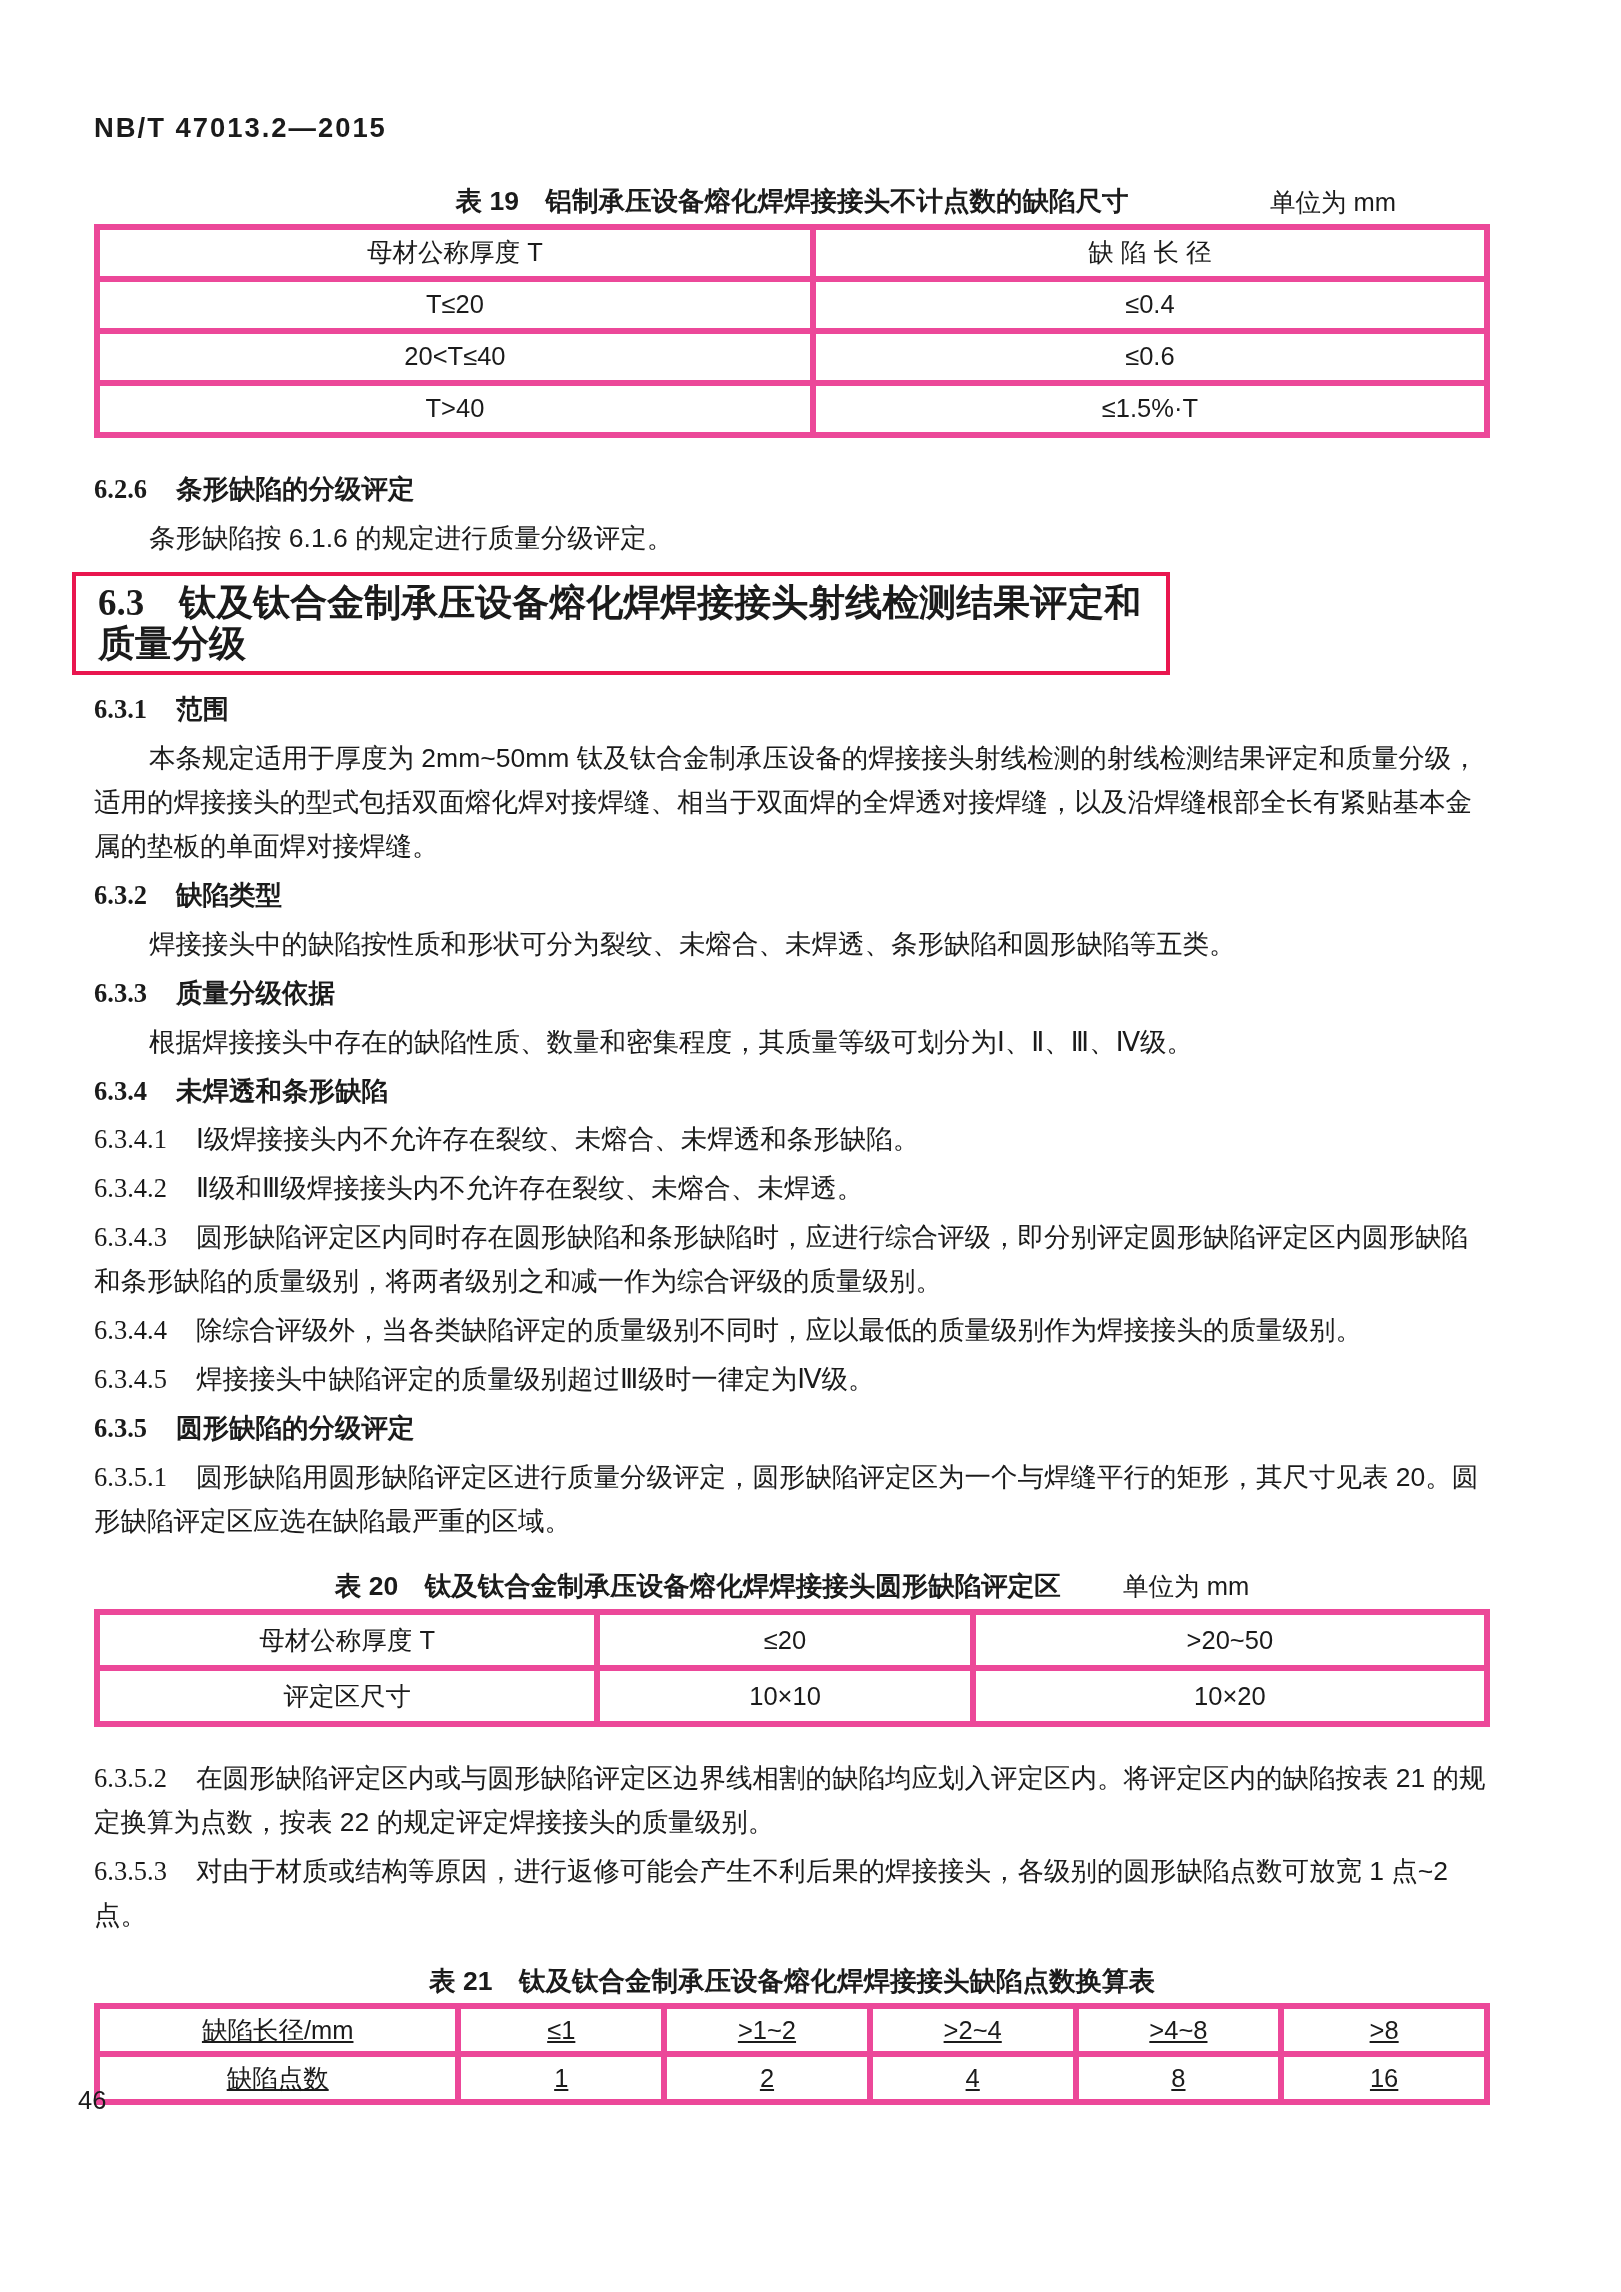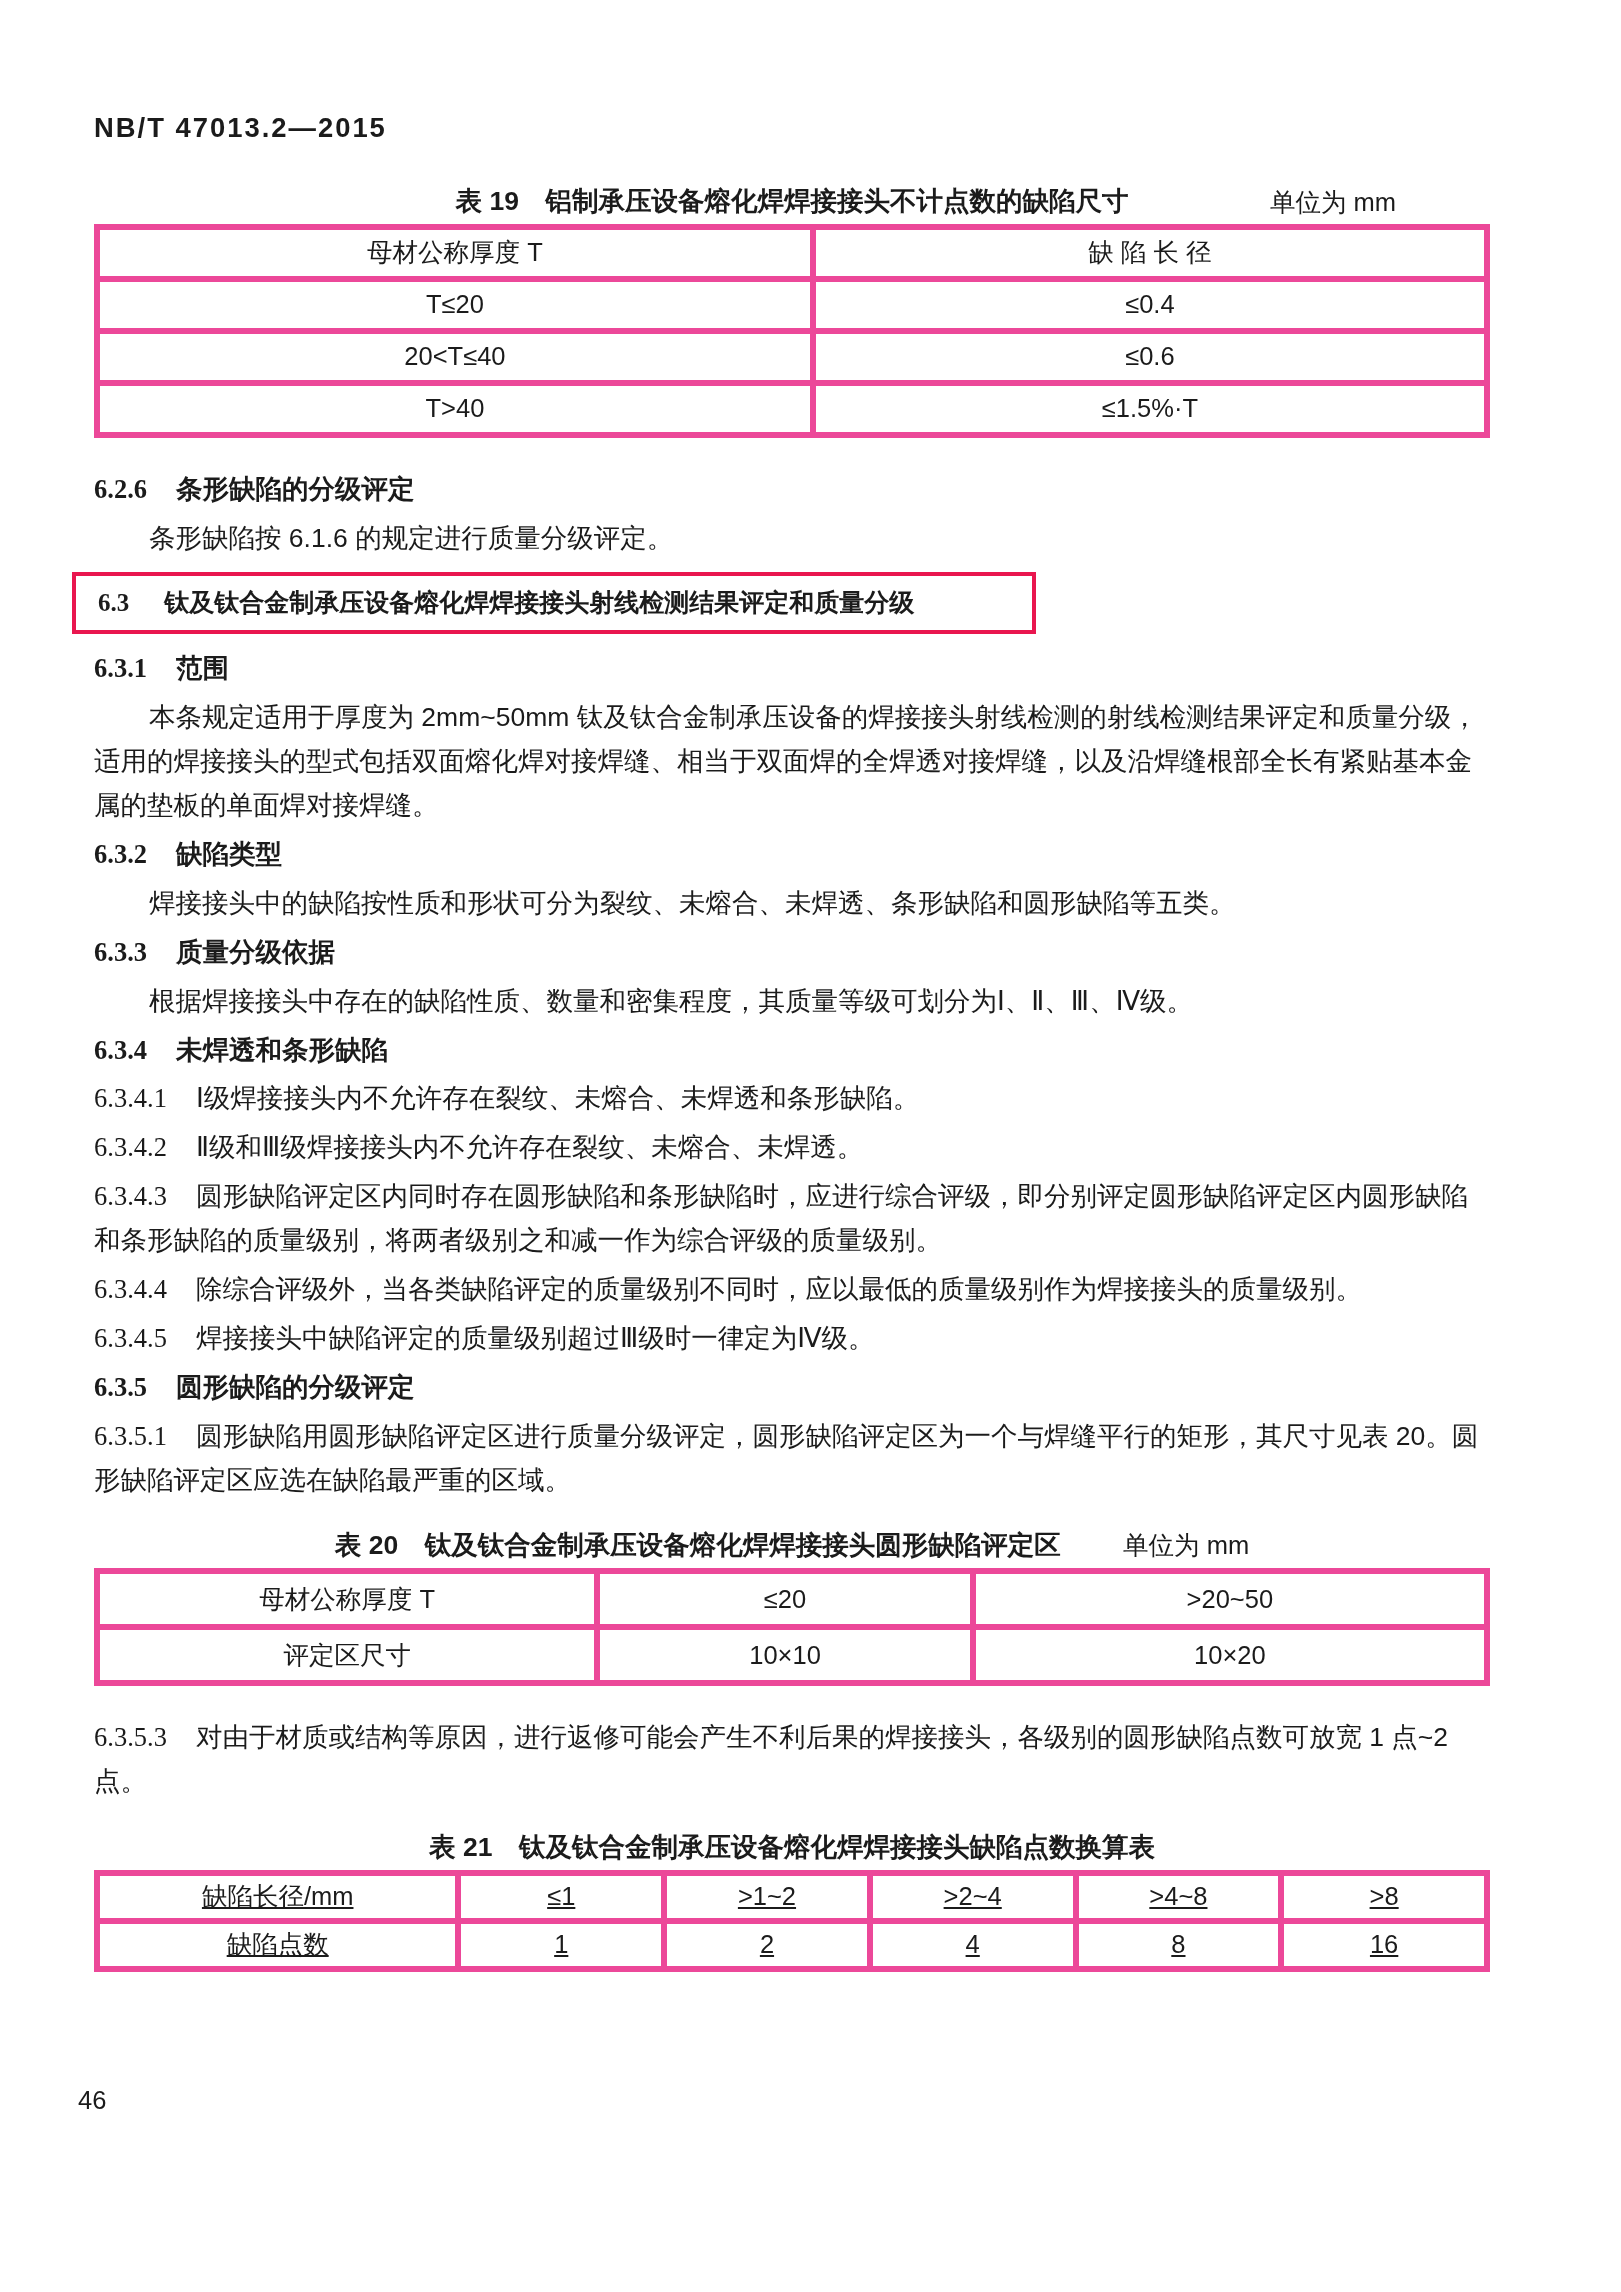--- a/index.html
+++ b/index.html
@@ -25,24 +25,24 @@
   #table19 td { height:52px; }
   #table20 td { height:56px; }
   #table21 td { height:48px;text-decoration:underline; }
 
   .sections { margin-top:29px; font-size:26.5px; line-height:44px; }
   .h { font-weight:700; margin-top:4.9px; }
   .num { display:inline-block; margin-right:29px;font-family:Liberation Serif, serif; }
   .para { text-indent:55px; margin-top:4.9px; }
   .clause { margin-top:4.9px; }
   .red-box {
-    width:964px; margin:11.8px 0 11.8px -21.6px;
+    width:1098px; margin:11.8px 0 11.8px -21.6px;
     border:4.9px solid #e9164f;
     padding:6.9px 0 6.9px 21.6px;
-    font-weight:700; font-size:25px; line-height:41px;
+    font-weight:700; font-size:37px; line-height:41px;
   }
   .red-box .num { margin-right:35px; }
   .page-number { position:absolute; left:78px; top:2086px; font-size:25.5px; }
 </style>
 </head>
 <body>
 
 <div class="content">
 
   <div class="doc-header">NB/T 47013.2—2015</div>
@@ -151,20 +151,23 @@
     <tr>
       <td>评定区尺寸</td>
       <td>10×10</td>
       <td>10×20</td>
     </tr>
   </tbody>
     </table>
 
   <div class="sections">
     <p class="clause">
+      <span class="num">6.3.5.2</span><span>在圆形缺陷评定区内或与圆形缺陷评定区边界线相割的缺陷均应划入评定区内。将评定区内的缺陷按表 21 的规定换算为点数，按表 22 的规定评定焊接接头的质量级别。</span>
+    </p>
+    <p class="clause">
       <span class="num">6.3.5.3</span><span>对由于材质或结构等原因，进行返修可能会产生不利后果的焊接接头，各级别的圆形缺陷点数可放宽 1 点~2 点。</span>
     </p>
   </div>
 
   <div class="caption-center">
     <span class="cap">表 21　钛及钛合金制承压设备熔化焊焊接接头缺陷点数换算表</span>
   </div>
 
   <table id="table21">
     <colgroup>

